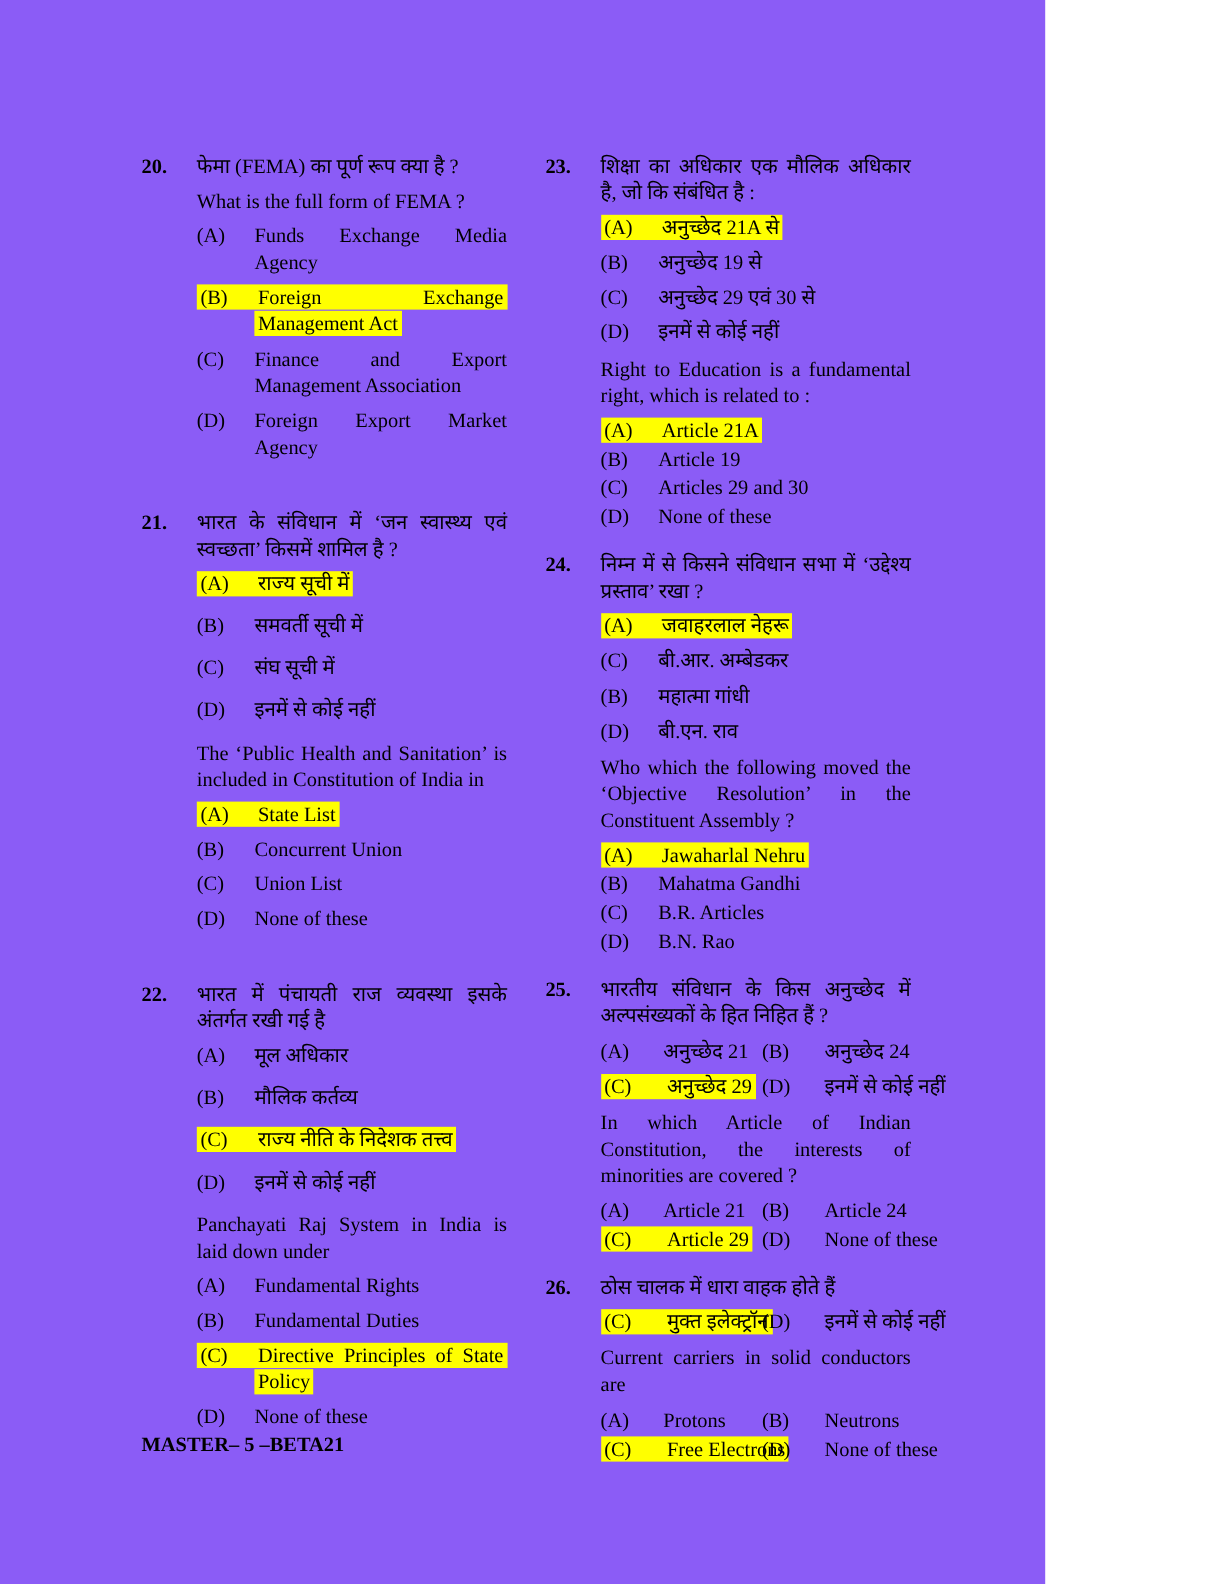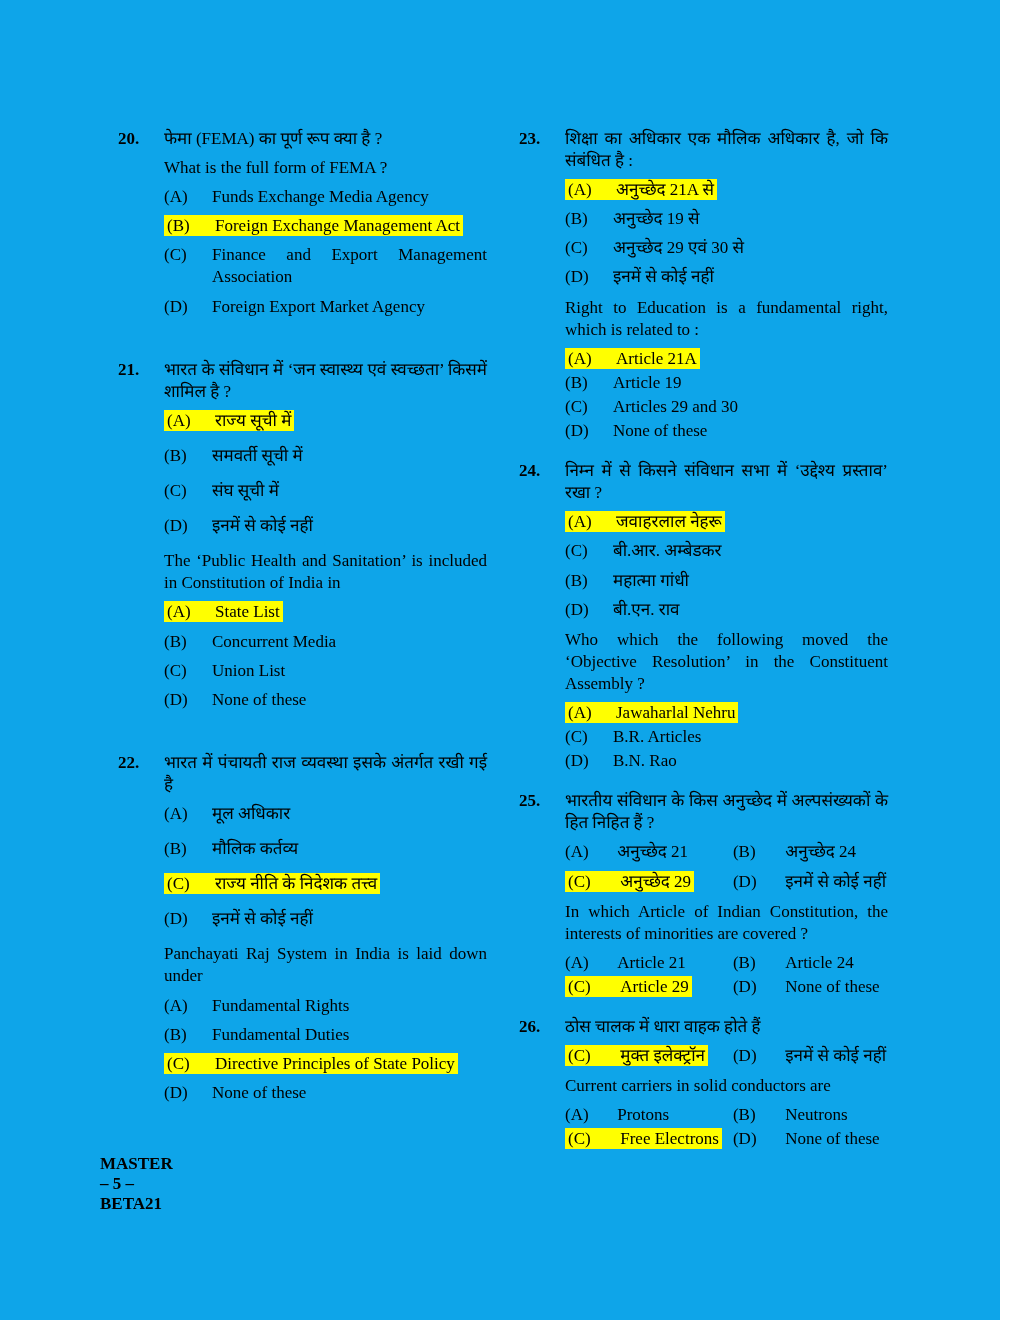--- a/index.html
+++ b/index.html
@@ -4,24 +4,24 @@
 <style>
   * { margin:0; padding:0; box-sizing:border-box; }
   html, body { background:#ffffff; }
   body {
     width:1020px; height:1320px;
     font-family:"Liberation Serif","DejaVu Serif",serif;
     color:#000;
   }
   .page {
     position:relative;
-    width:1000px; height:1320px;
+    width:871px; height:1320px;
     padding:128px 112px 0 118px;
     overflow:hidden;
-    background:#0ea5e9;
+    background:#8b5cf6;
   }
   .content { display:flex; gap:32px; align-items:flex-start; }
   .col { flex:1; min-width:0; }
 
   .question { display:flex; }
   .col-left  .question { margin-bottom:34px; }
   .col-right .question { margin-bottom:16px; }
 
   .q-num {
     flex:none; width:46px;
@@ -44,23 +44,23 @@
   .gap-lg { margin-bottom:13px; }
 
   .hl { background:var(--hl,#ffff00); padding:1px 3px; box-decoration-break:clone; -webkit-box-decoration-break:clone; }
 
   .opt2 { display:flex; }
   .opt2 .cell { display:block; padding-left:48px; text-indent:-48px; white-space:nowrap; }
   .opt2 .cell-a { flex:none; width:52%; }
   .opt2 .cell-b { flex:1; min-width:0; }
 
   .footer {
-    position:absolute; left:100px; right:112px; bottom:106px;
-    display:flex; justify-content:center; align-items:baseline;
-    font-weight:bold; font-size:17px;flex-direction:column;
+    position:absolute; left:118px; right:112px; bottom:106px;
+    display:flex; justify-content:flex-start; align-items:baseline;
+    font-weight:bold; font-size:17px;
   }
 </style>
 </head>
 <body>
 
 <div class="page">
   <main class="content">
     <section class="col col-left">
         <article class="question">
           <div class="q-num">20.</div>
@@ -76,21 +76,21 @@
         <article class="question">
           <div class="q-num">21.</div>
           <div class="q-body">
             <div class="stem">भारत के संविधान में ‘जन स्वास्थ्य एवं स्वच्छता’ किसमें शामिल है ?</div>
             <div class="opt gap-lg"><span class="opt-wrap hl"><span class="opt-label">(A)</span><span class="opt-text">राज्य सूची में</span></span></div>
             <div class="opt gap-lg"><span class="opt-wrap"><span class="opt-label">(B)</span><span class="opt-text">समवर्ती सूची में</span></span></div>
             <div class="opt gap-lg"><span class="opt-wrap"><span class="opt-label">(C)</span><span class="opt-text">संघ सूची में</span></span></div>
             <div class="opt gap-lg"><span class="opt-wrap"><span class="opt-label">(D)</span><span class="opt-text">इनमें से कोई नहीं</span></span></div>
             <div class="stem">The ‘Public Health and Sanitation’ is included in Constitution of India in</div>
             <div class="opt gap-md"><span class="opt-wrap hl"><span class="opt-label">(A)</span><span class="opt-text">State List</span></span></div>
-            <div class="opt gap-md"><span class="opt-wrap"><span class="opt-label">(B)</span><span class="opt-text">Concurrent Media</span></span></div>
+            <div class="opt gap-md"><span class="opt-wrap"><span class="opt-label">(B)</span><span class="opt-text">Concurrent Union</span></span></div>
             <div class="opt gap-md"><span class="opt-wrap"><span class="opt-label">(C)</span><span class="opt-text">Union List</span></span></div>
             <div class="opt gap-md"><span class="opt-wrap"><span class="opt-label">(D)</span><span class="opt-text">None of these</span></span></div>
           </div>
         </article>
         <article class="question">
           <div class="q-num">22.</div>
           <div class="q-body">
             <div class="stem">भारत में पंचायती राज व्यवस्था इसके अंतर्गत रखी गई है</div>
             <div class="opt gap-lg"><span class="opt-wrap"><span class="opt-label">(A)</span><span class="opt-text">मूल अधिकार</span></span></div>
             <div class="opt gap-lg"><span class="opt-wrap"><span class="opt-label">(B)</span><span class="opt-text">मौलिक कर्तव्य</span></span></div>
@@ -123,20 +123,21 @@
         <article class="question">
           <div class="q-num">24.</div>
           <div class="q-body">
             <div class="stem">निम्न में से किसने संविधान सभा में ‘उद्देश्य प्रस्ताव’ रखा ?</div>
             <div class="opt gap-md"><span class="opt-wrap hl"><span class="opt-label">(A)</span><span class="opt-text">जवाहरलाल नेहरू</span></span></div>
             <div class="opt gap-md"><span class="opt-wrap"><span class="opt-label">(C)</span><span class="opt-text">बी.आर. अम्बेडकर</span></span></div>
             <div class="opt gap-md"><span class="opt-wrap"><span class="opt-label">(B)</span><span class="opt-text">महात्मा गांधी</span></span></div>
             <div class="opt gap-md"><span class="opt-wrap"><span class="opt-label">(D)</span><span class="opt-text">बी.एन. राव</span></span></div>
             <div class="stem">Who which the following moved the ‘Objective Resolution’ in the Constituent Assembly ?</div>
             <div class="opt gap-sm"><span class="opt-wrap hl"><span class="opt-label">(A)</span><span class="opt-text">Jawaharlal Nehru</span></span></div>
+            <div class="opt gap-sm"><span class="opt-wrap"><span class="opt-label">(B)</span><span class="opt-text">Mahatma Gandhi</span></span></div>
             <div class="opt gap-sm"><span class="opt-wrap"><span class="opt-label">(C)</span><span class="opt-text">B.R. Articles</span></span></div>
             <div class="opt gap-sm"><span class="opt-wrap"><span class="opt-label">(D)</span><span class="opt-text">B.N. Rao</span></span></div>
           </div>
         </article>
         <article class="question">
           <div class="q-num">25.</div>
           <div class="q-body">
             <div class="stem">भारतीय संविधान के किस अनुच्छेद में अल्पसंख्यकों के हित निहित हैं ?</div>
             <div class="opt2 gap-md">
               <span class="cell cell-a"><span class="opt-wrap"><span class="opt-label">(A)</span>&nbsp;<span class="opt-text">अनुच्छेद 21</span></span></span>

